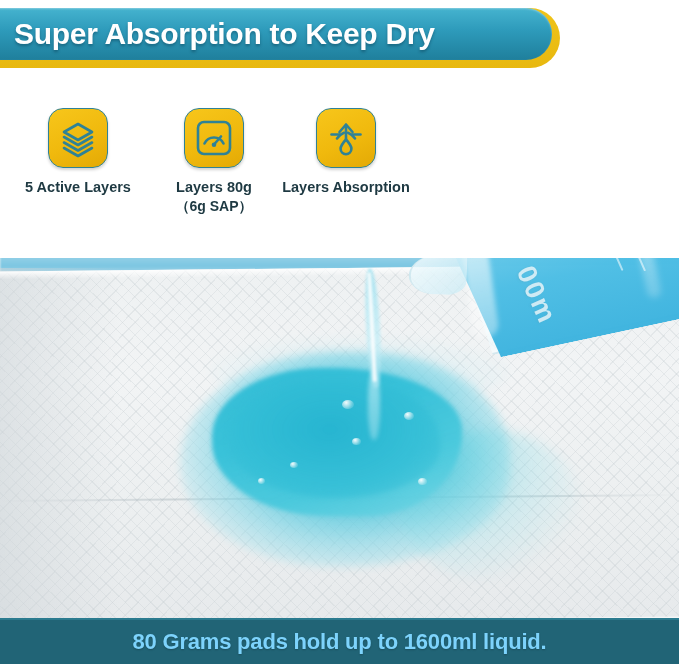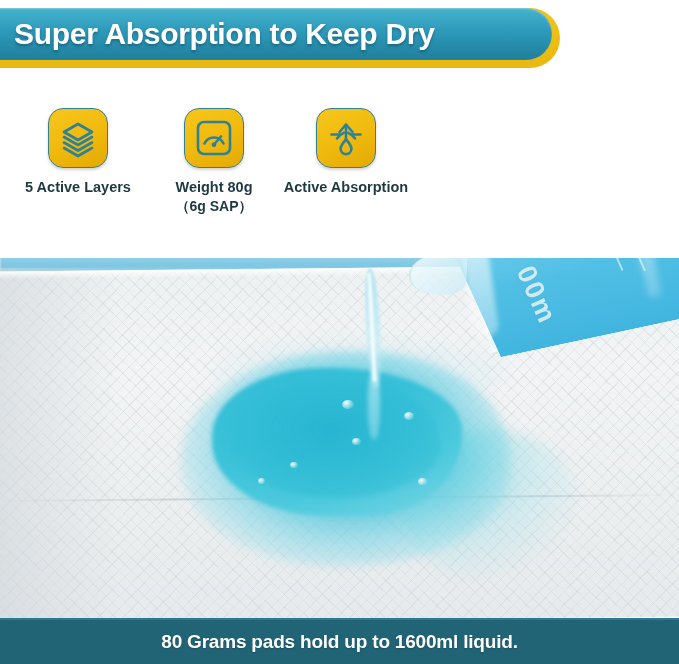--- a/index.html
+++ b/index.html
@@ -337,22 +337,22 @@
 
   
   .bottom-banner {
     position:absolute; left:0; bottom:0; width:679px; height:46px;
     background:#216476;
     border-top:2px solid #2b7b8f;
     display:flex; align-items:center; justify-content:center;
     z-index:9;
   }
   .bottom-text {
-    color:#ffffff;
-    font-size:19px;
+    color:#7dd3fc;
+    font-size:22px;
     font-weight:bold;
     letter-spacing:-0.2px;
     text-align:center;
     font-family:"Liberation Sans", sans-serif;
     text-shadow:0 1px 2px rgba(0,0,0,.22);
   }
 </style>
 </head>
 <body>
 
@@ -431,37 +431,37 @@
 
     <div class="feature feature-1">
       <div class="ficon">
         <svg width="40" height="40" viewBox="0 0 40 40" fill="none" stroke="#2f8296" stroke-width="2.6" stroke-linejoin="round" stroke-linecap="round">
           <rect x="4" y="4" width="32" height="32" rx="6"></rect>
           <path d="M10.5 25.5 A10.5 10.5 0 0 1 29.5 25.5"></path>
           <line x1="20" y1="26.5" x2="27" y2="18.5"></line>
           <circle cx="20" cy="26.8" r="2.3" fill="#2f8296" stroke="none"></circle>
         </svg>
       </div>
-      <div class="flabel">Weight 80g</div>
+      <div class="flabel">Layers 80g</div>
       <div class="flabel-sub">（6g SAP）</div>
     </div>
 
     <div class="feature feature-2">
       <div class="ficon">
         <svg width="40" height="40" viewBox="0 0 40 40" fill="none" stroke="#2f8296" stroke-width="2.6" stroke-linejoin="round" stroke-linecap="round">
           <polyline points="13.5,14 20,6.5 26.5,14"></polyline>
           <line x1="20" y1="7.5" x2="20" y2="21"></line>
           <path d="M5.5 16.5 H13.5"></path>
           <path d="M26.5 16.5 H34.5"></path>
           <path d="M11 20.5 C13.5 17 16 15.5 18 14.8"></path>
           <path d="M29 20.5 C26.5 17 24 15.5 22 14.8"></path>
           <path d="M20 21.5 C20 21.5 14.6 27.4 14.6 30.8 A5.4 5.4 0 0 0 25.4 30.8 C25.4 27.4 20 21.5 20 21.5 Z"></path>
         </svg>
       </div>
-      <div class="flabel">Active Absorption</div>
+      <div class="flabel">Layers Absorption</div>
     </div>
 
   </div>
 
   <div class="bottom-banner">
     <div class="bottom-text">80 Grams pads hold up to 1600ml liquid.</div>
   </div>
 
 </div>
 

